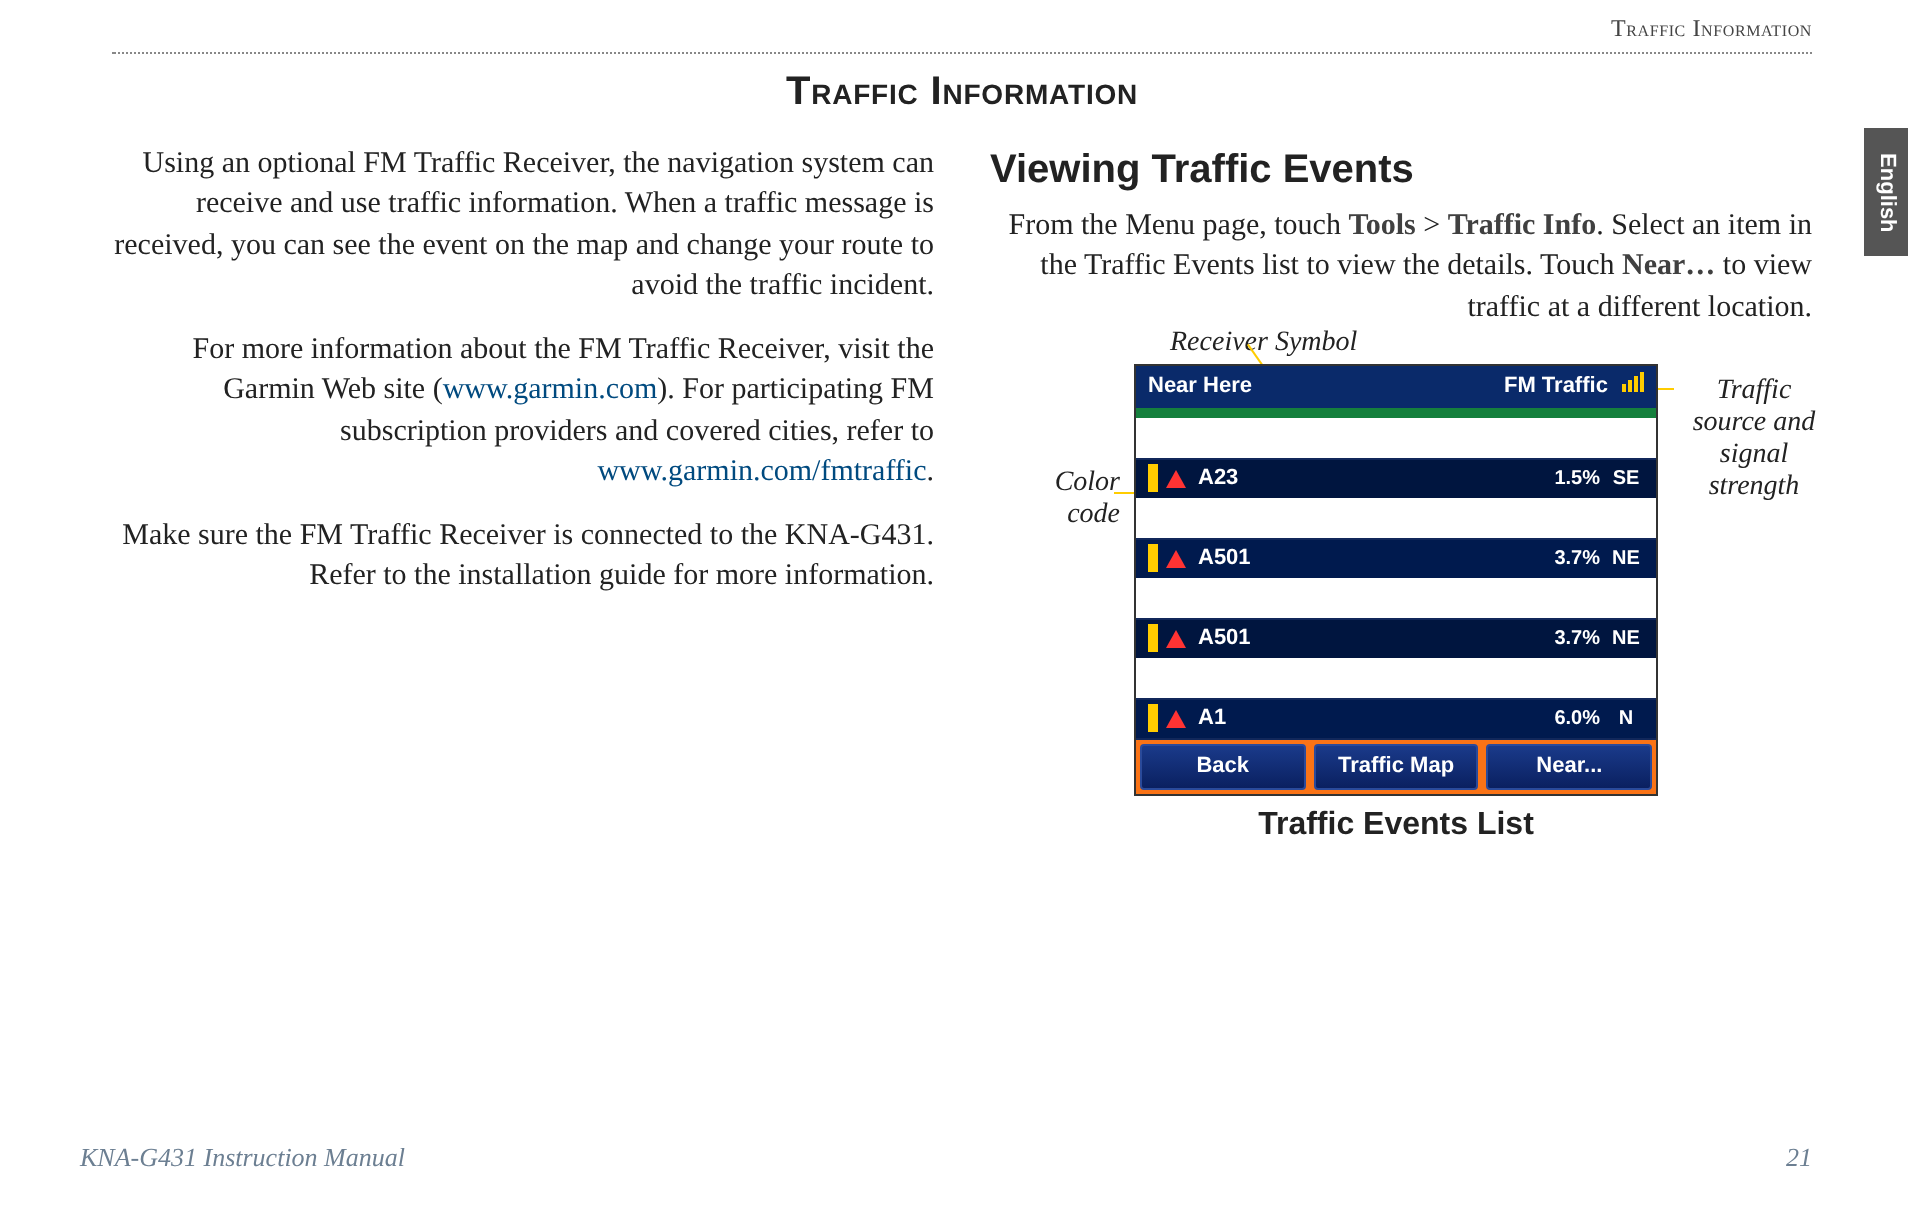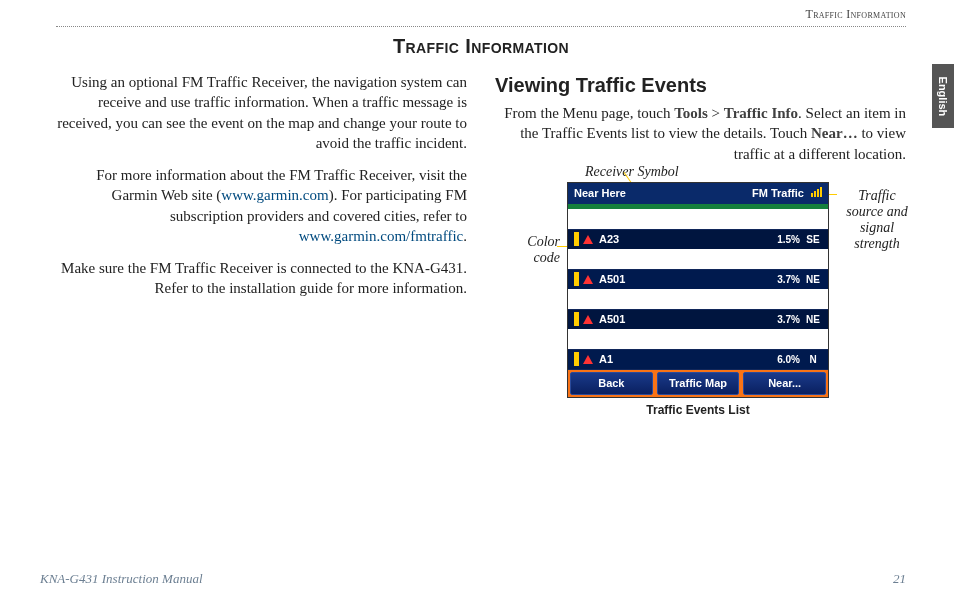--- a/index.html
+++ b/index.html
@@ -84,21 +84,21 @@
     font-size: 14px;
     line-height: 1.15;
     text-align: center;
   }
   .annot-top { top: -18px; left: 90px; }
   .annot-left { top: 52px; left: 10px; text-align: right; width: 55px;}
   .annot-right { top: 6px; right: -6px; width: 70px; }
   .caption {
     font-family: Arial, sans-serif;
     font-weight: bold;
-    font-size: 12px;
+    font-size: 16px;
     text-align: center;
     margin-top: 4px;
   }
   
   .device {
     width: 262px;
     margin-left: 72px;
     border: 1px solid #333;
     font-family: Arial, sans-serif;
     font-size: 11px;

